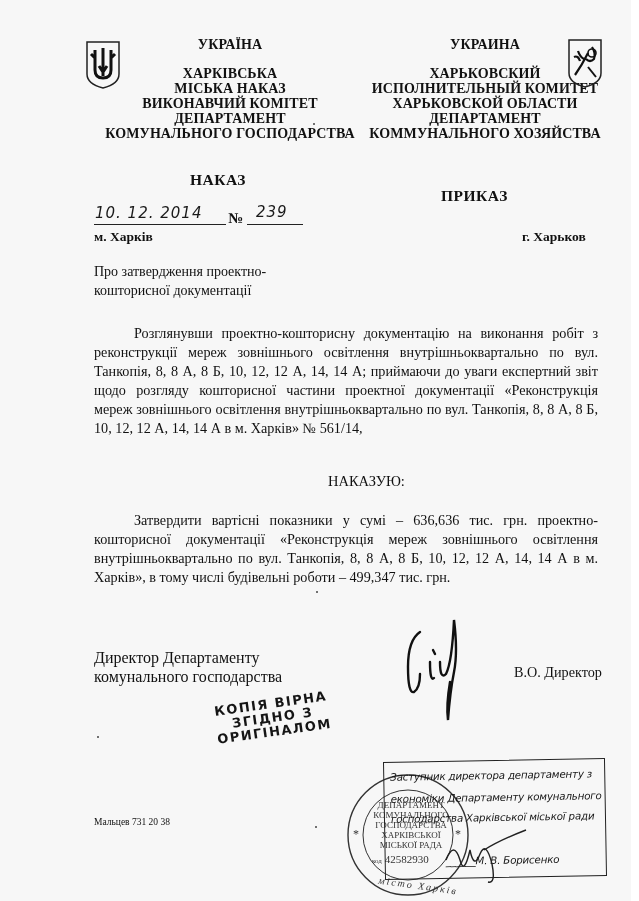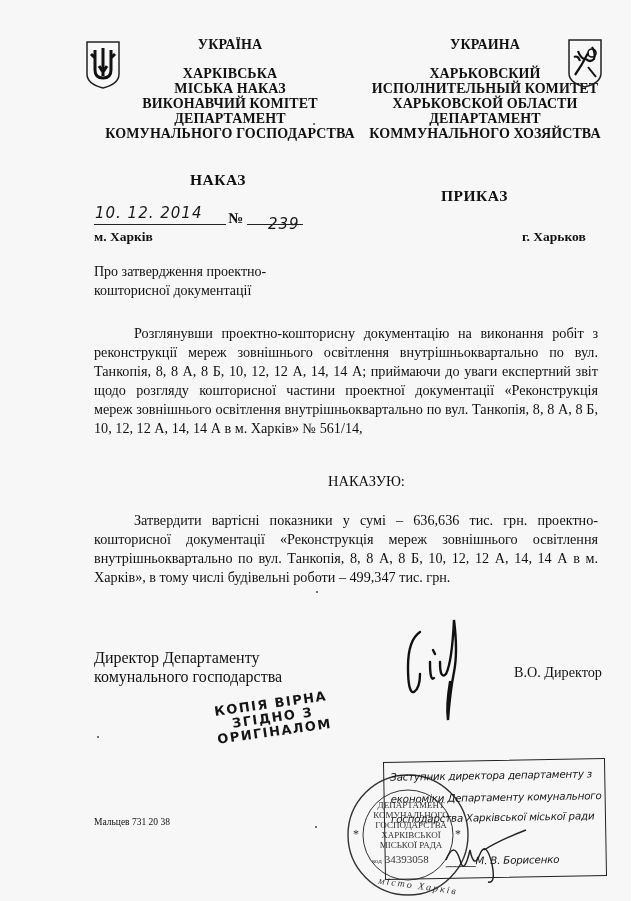--- a/index.html
+++ b/index.html
@@ -72,21 +72,21 @@
   <svg class="emblem emblem-kh" viewBox="0 0 38 52">
     <path d="M3 3 H35 V36 Q35 46 19 50 Q3 46 3 36 Z" fill="none" stroke="#222" stroke-width="1.5"></path>
     <path d="M9 38 Q16 28 22 16 M12 14 Q14 20 18 22 M26 10 Q30 16 28 22 Q24 26 20 22 M8 20 Q12 18 14 24" fill="none" stroke="#111" stroke-width="2.2"></path>
     <circle cx="26" cy="16" r="4" fill="none" stroke="#111" stroke-width="1.6"></circle>
     <path d="M22 30 L30 40" stroke="#111" stroke-width="2"></path>
   </svg>
 
   <div class="hw" style="left:95px; top:204px;">10. 12. 2014</div>
   <div class="line" style="left:94px; top:224px; width:132px;"></div>
   <div class="no-sign">№</div>
-  <div class="hw" style="left:268px; top:203px;margin-top:12px;">239</div>
+  <div class="hw" style="left:256px; top:203px;">239</div>
   <div class="line" style="left:247px; top:224px; width:56px;"></div>
 
   <div class="city" style="left:94px; top:229px;">м. Харків</div>
   <div class="city" style="left:522px; top:229px;">г. Харьков</div>
 
   <div class="subject">
     <div>Про затвердження проектно-</div>
     <div>кошторисної документації</div>
   </div>
 
@@ -125,21 +125,21 @@
   </svg>
   <div style="position:absolute; left:366px; top:800px; width:90px; text-align:center; font-family:'Liberation Serif',serif; font-size:9px; line-height:10px; color:#333;">
     <div>ДЕПАРТАМЕНТ</div>
     <div>КОМУНАЛЬНОГО</div>
     <div>ГОСПОДАРСТВА</div>
     <div>ХАРКІВСЬКОЇ</div>
     <div>МІСЬКОЇ РАДА</div>
   </div>
   <div style="position:absolute; left:372px; top:853px; font-family:'Liberation Serif',serif; font-size:11px; color:#333;">
     <span style="font-size:7px;">код</span>
-    <span>34393058</span>
+    <span>42582930</span>
   </div>
   <div style="position:absolute; left:378px; top:880px; font-family:'Liberation Serif',serif; font-style:italic; font-size:10px; color:#333; transform:rotate(8deg); letter-spacing:2px;">місто Харків</div>
 
   <div class="box-stamp">
     <div class="box-line" style="top:8px;">Заступник директора департаменту з</div>
     <div class="box-line" style="top:30px;">економіки Департаменту комунального</div>
     <div class="box-line" style="top:50px;">господарства Харківської міської ради</div>
     <div class="box-line" style="top:93px; left:60px;">______М. В. Борисенко</div>
   </div>
   <svg style="position:absolute; left:440px; top:820px; width:90px; height:70px;" viewBox="0 0 90 70">

